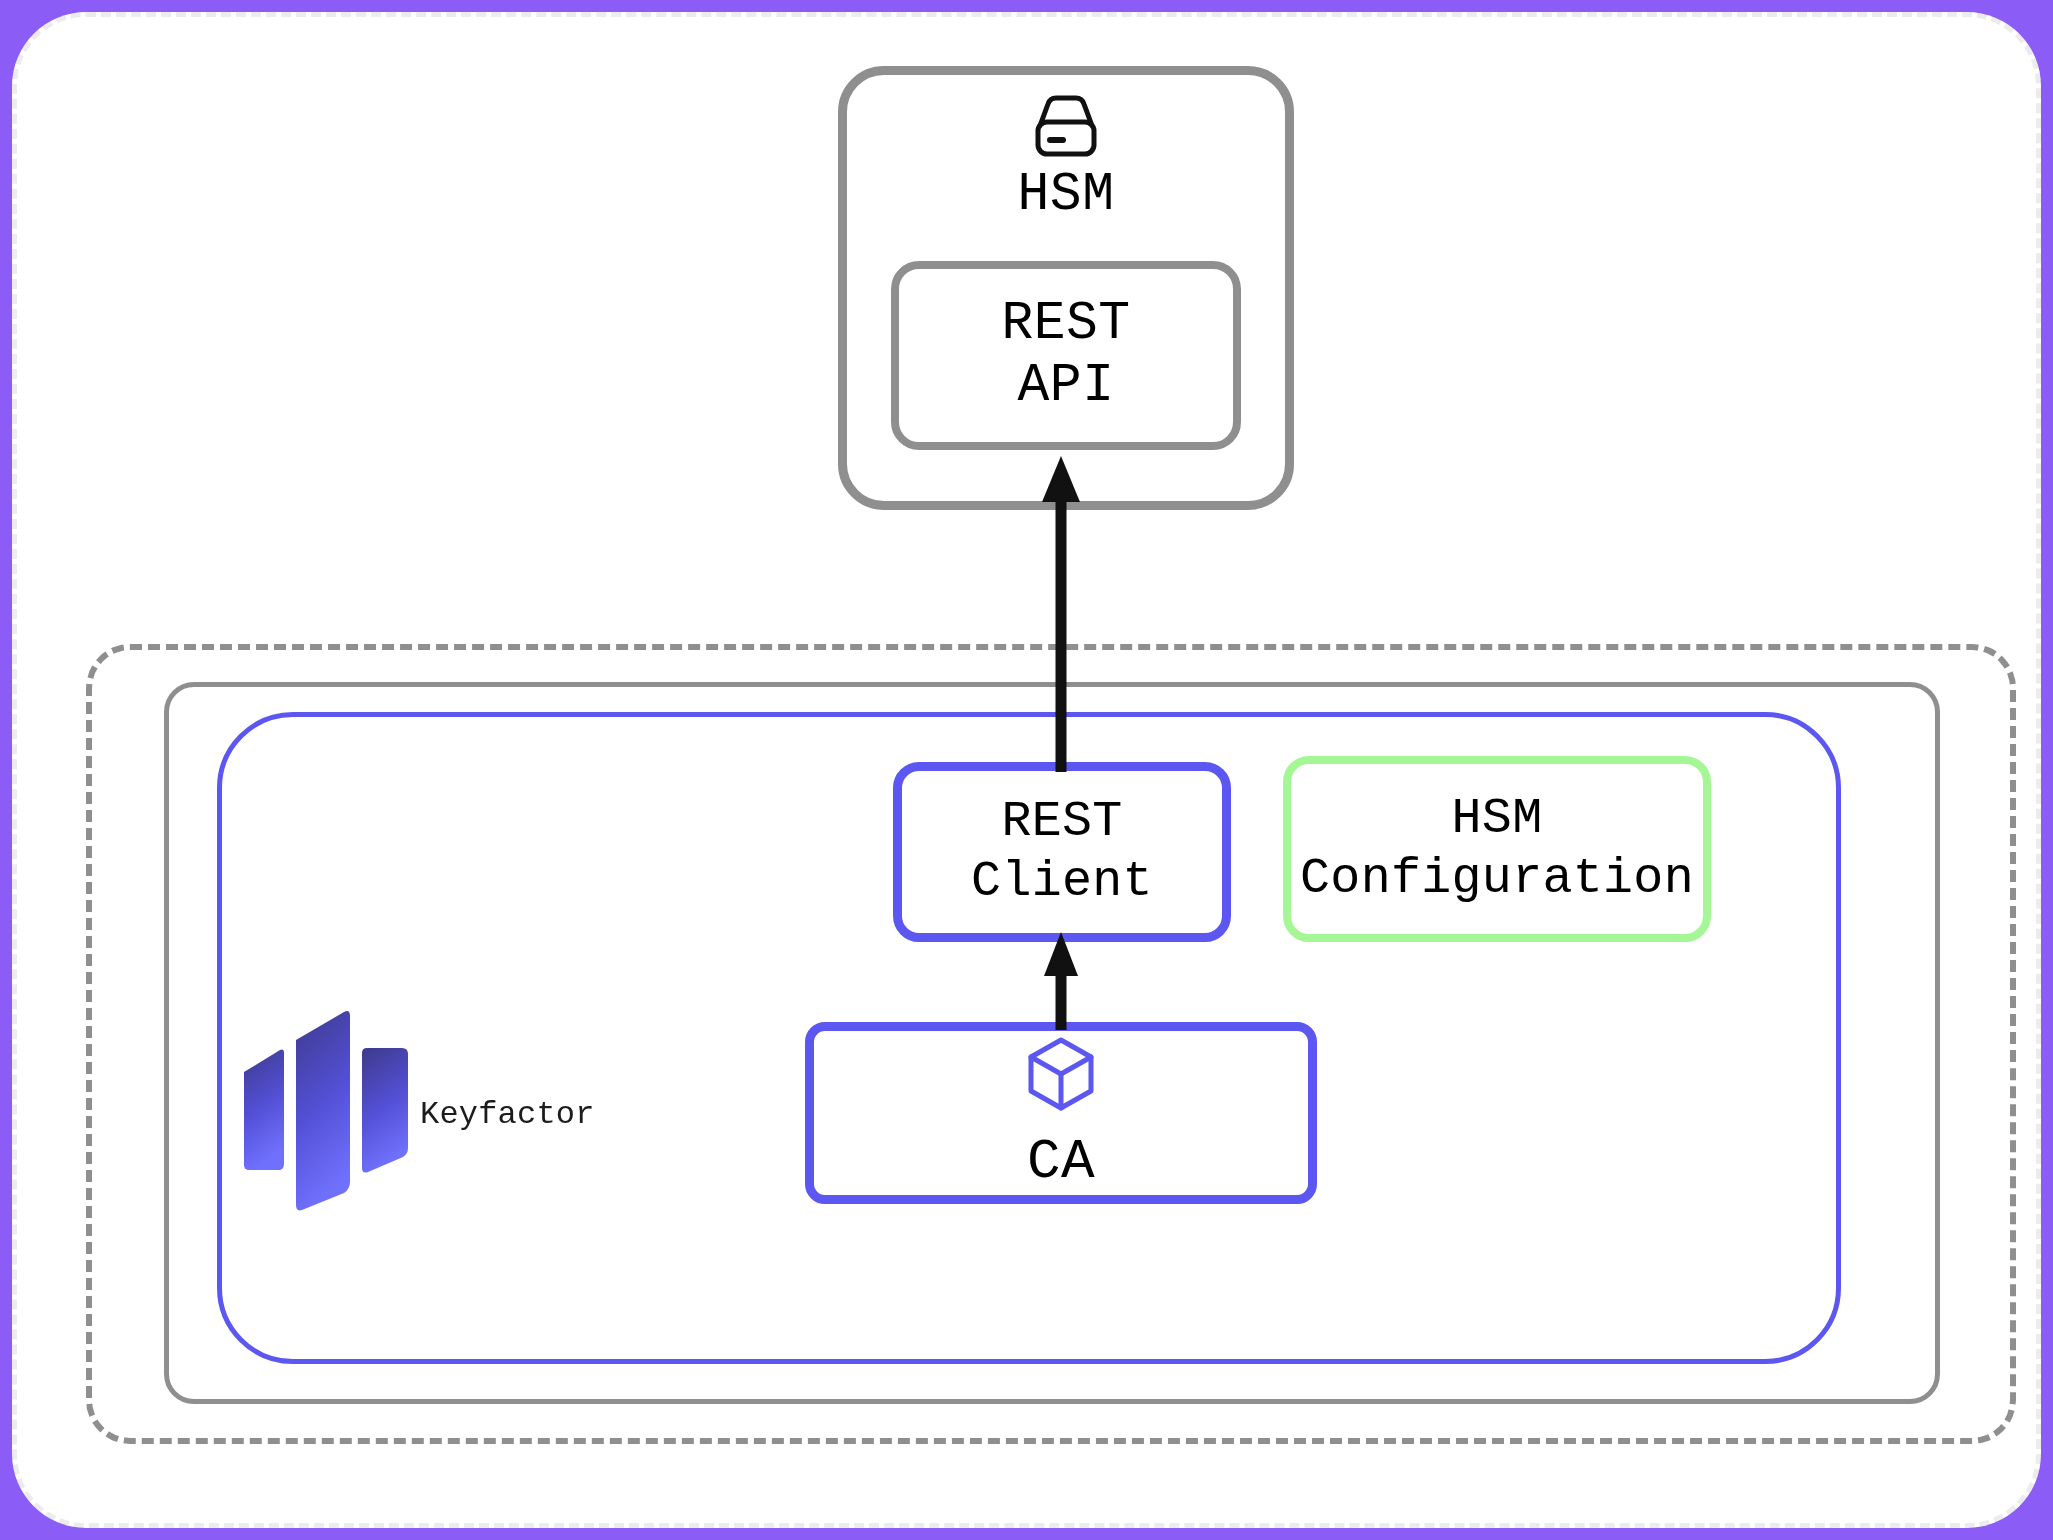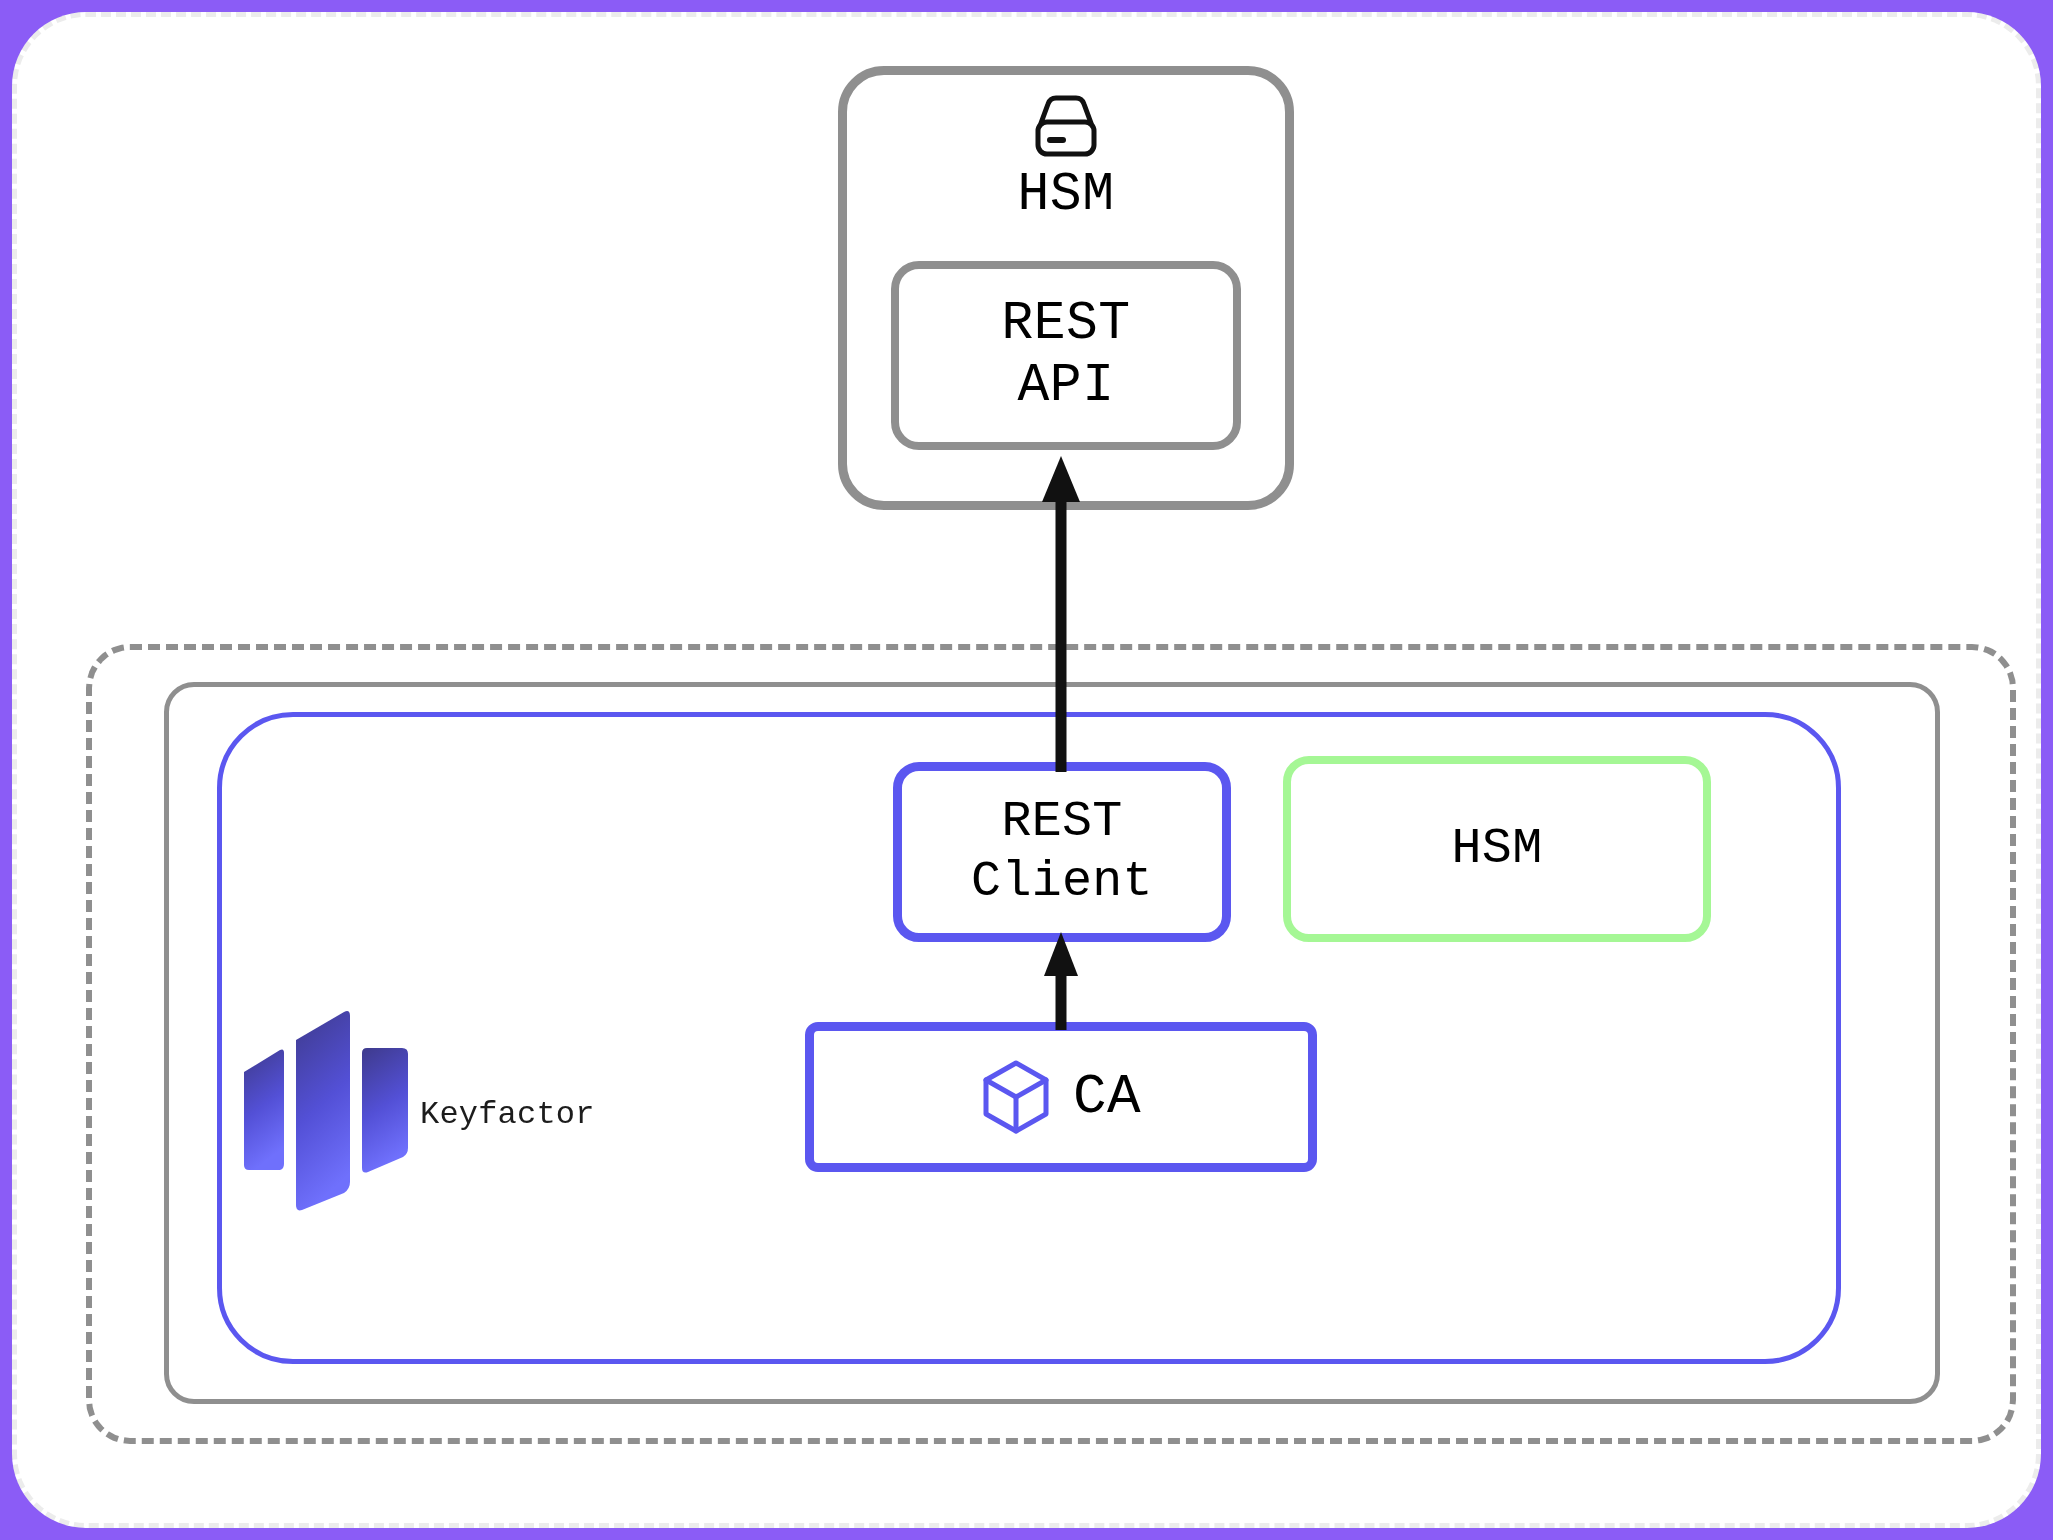--- a/index.html
+++ b/index.html
@@ -200,27 +200,27 @@
     line-height: 1.2;
     letter-spacing: 0.3px;
   }
 
   
   #ca-box {
     position: absolute;
     left: 805px;
     top: 1022px;
     width: 512px;
-    height: 150px;
+    height: 182px;
     box-sizing: border-box;
     background: #ffffff;
     border: 9px solid #5b57f0;
-    border-radius: 13px;
-    display: flex;
-    flex-direction: row;
+    border-radius: 20px;
+    display: flex;
+    flex-direction: column;
     align-items: center;
     justify-content: center;
     gap: 22px;
     z-index: 4;
   }
   #ca-cube-icon { width: 70px; height: 76px; flex: none; }
   #ca-label {
     font-size: 56px;
     color: #000000;
     line-height: 1;
@@ -280,20 +280,21 @@
     </div>
   </div>
 
   <div id="rest-client-box">
     <div class="line">REST</div>
     <div class="line">Client</div>
   </div>
 
   <div id="hsm-config-box">
     <div class="line">HSM</div>
+    <div class="line">Configuration</div>
   </div>
 
   <div id="ca-box">
     <svg id="ca-cube-icon" viewBox="0 0 70 76">
       <path d="M35 4 L65 21 L65 55 L35 72 L5 55 L5 21 Z" fill="none" stroke="#5b57f0" stroke-width="5" stroke-linejoin="round"></path>
       <path d="M5 21 L35 38 L65 21" fill="none" stroke="#5b57f0" stroke-width="5" stroke-linejoin="round" stroke-linecap="round"></path>
       <path d="M35 38 L35 72" fill="none" stroke="#5b57f0" stroke-width="5" stroke-linecap="round"></path>
     </svg>
     <div id="ca-label">CA</div>
   </div>

